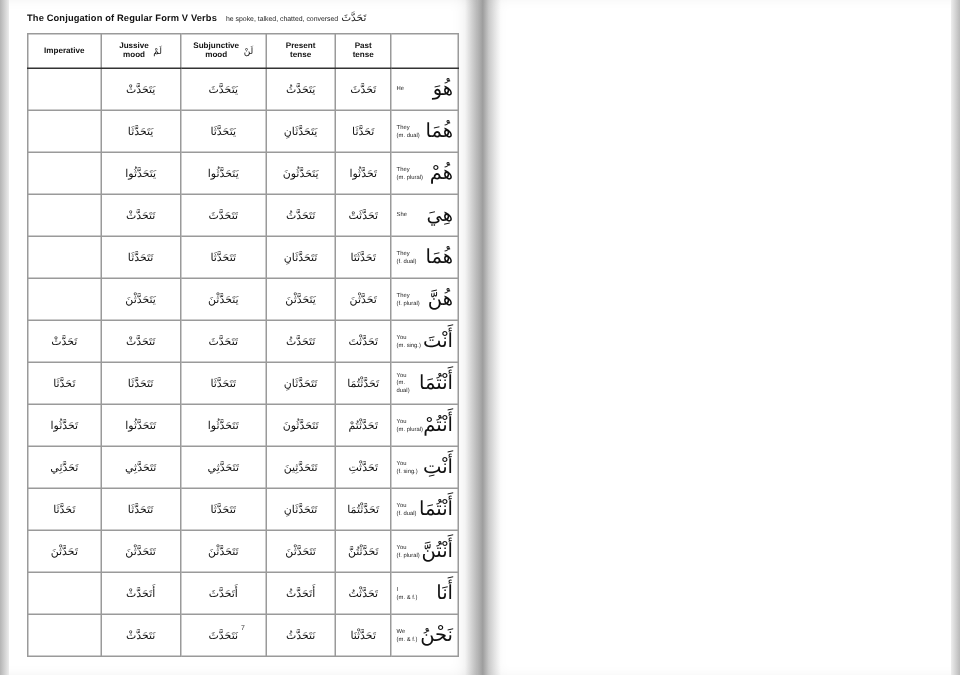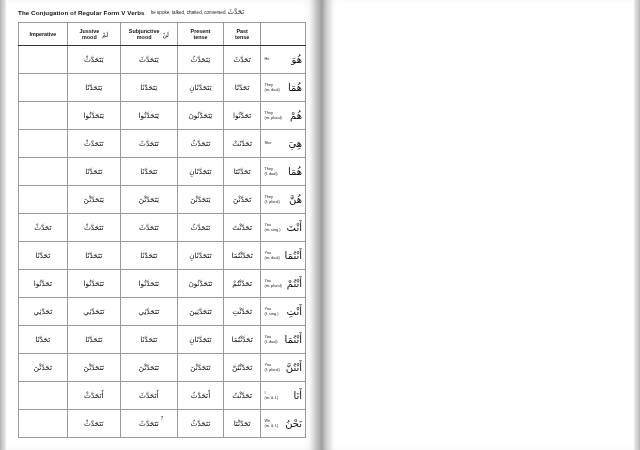--- a/index.html
+++ b/index.html
@@ -39,21 +39,21 @@
     font-size:5.4px;font-weight:bold;color:#111;}
   thead th .hd{display:flex;align-items:center;justify-content:center;gap:3px;}
   thead th .hd .two{line-height:1.15;}
   thead th .part{font-size:6px;direction:rtl;font-weight:normal;}
   td.ar{font-size:7.3px;direction:rtl;color:#111;height:27px;
     font-family:"DejaVu Sans", sans-serif;}
   td.pron{height:27px;}
   .pron-wrap{display:flex;align-items:center;justify-content:space-between;
     padding:0 3px;}
   .pron-en{font-size:3.9px;color:#222;text-align:left;line-height:1.25;}
-  .pron-ar{font-size:10px;direction:rtl;color:#111;
+  .pron-ar{font-size:13px;direction:rtl;color:#111;
     font-family:"DejaVu Sans", sans-serif;}
   .pgnum{position:absolute;width:288px;text-align:center;font-size:4.6px;color:#333;}
 </style>
 </head>
 <body>
 
 <div class="spread">
   <div class="edge-l"></div>
   <div class="edge-r"></div>
 

